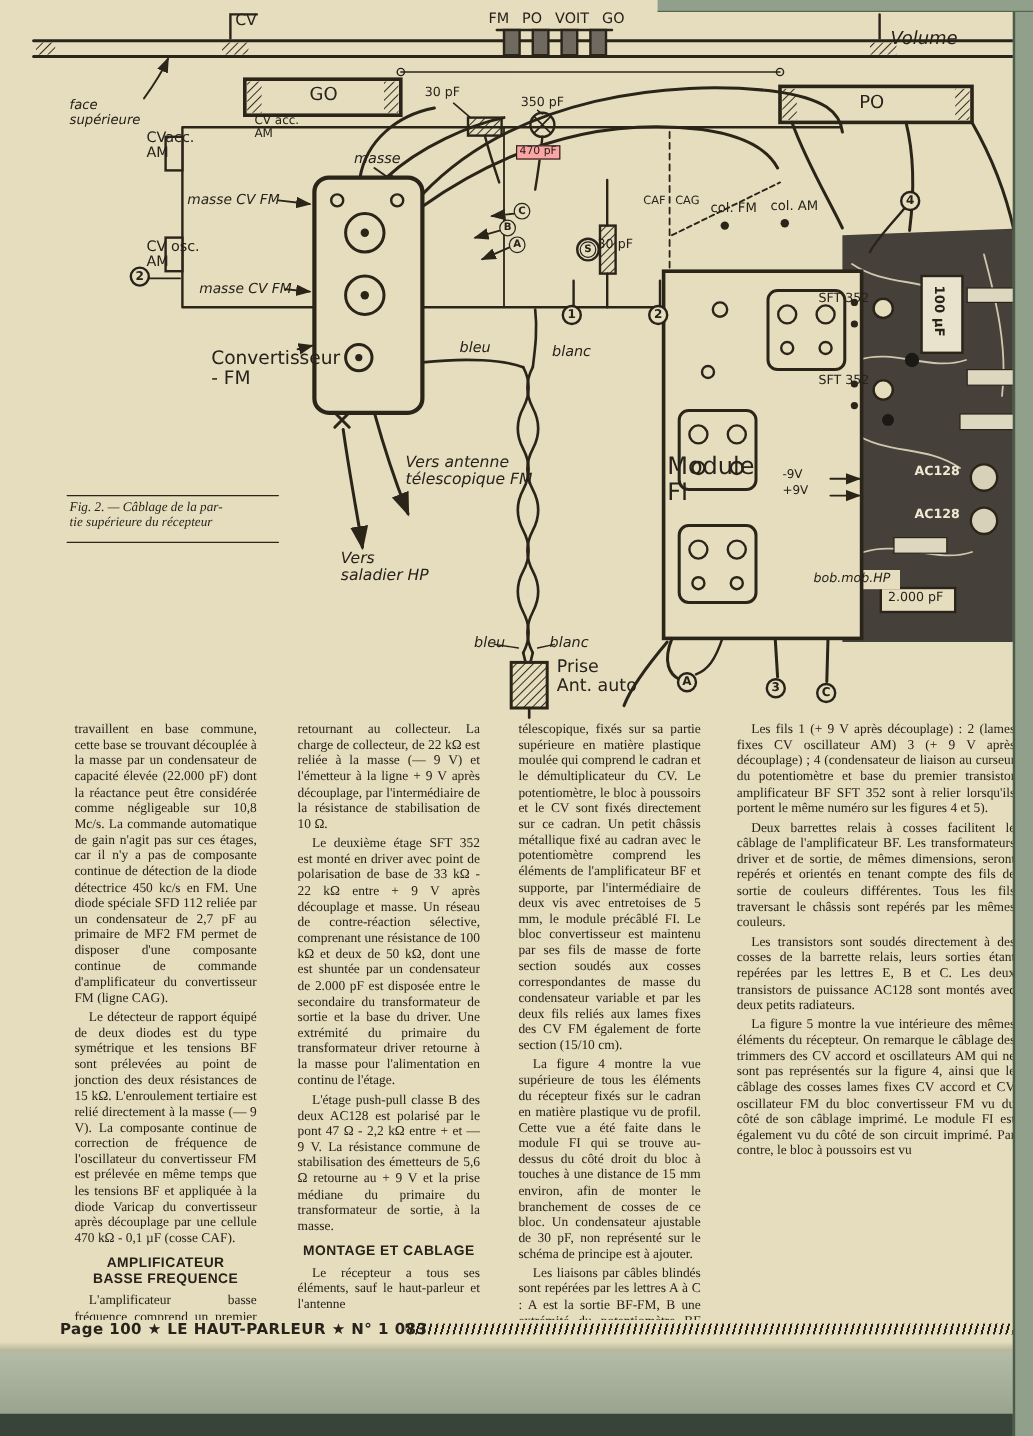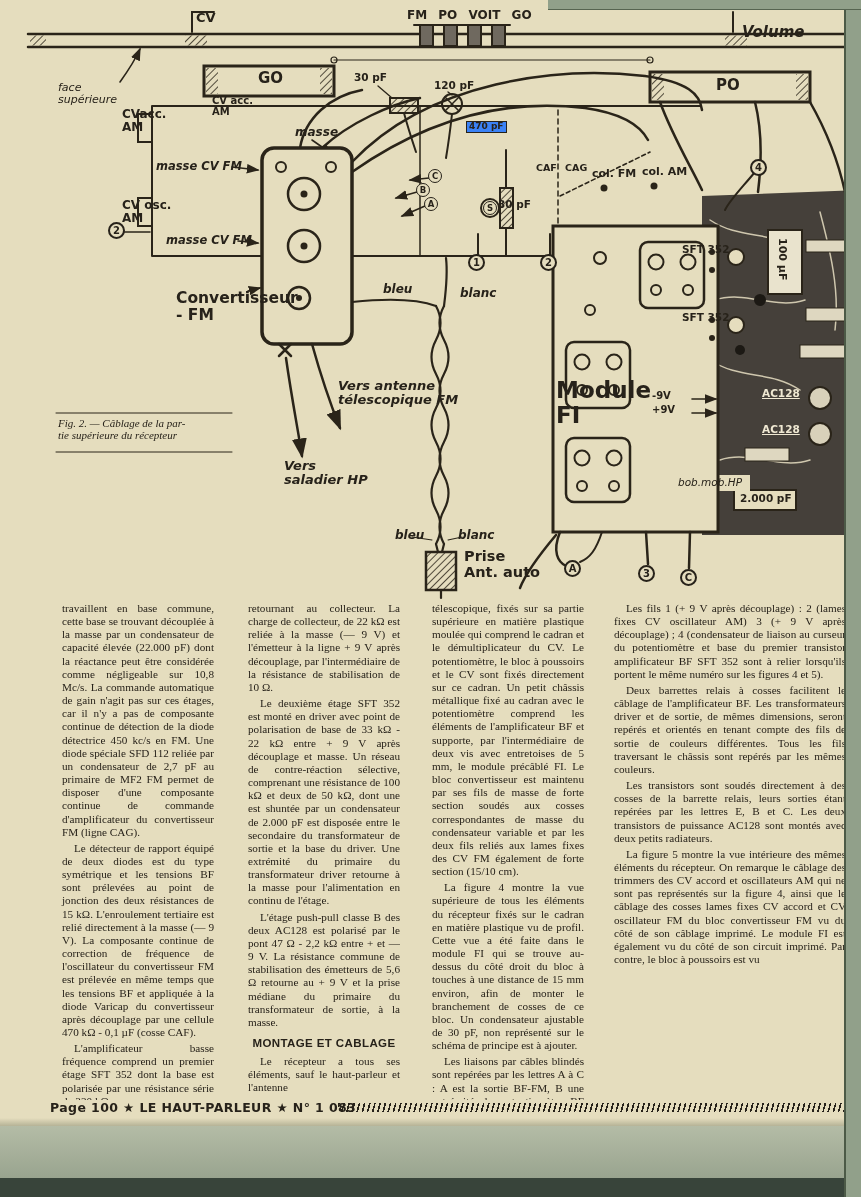--- a/index.html
+++ b/index.html
@@ -3,23 +3,23 @@
 <meta charset="utf-8">
 <style>
   html,body{margin:0;padding:0;background:#5a5a52;}
   .page{position:relative;width:861px;height:1197px;background:#e5ddbe;overflow:hidden;
         font-family:"Liberation Serif",serif;color:#27221a;}
   
   .diagram{position:absolute;left:0;top:0;width:861px;height:600px;}
   .diagram svg{position:absolute;left:0;top:0;z-index:1;}
   .lbl{position:absolute;z-index:2;font-family:"DejaVu Sans",sans-serif;color:#27221a;
        white-space:pre-line;line-height:1.08;}
-  .b{font-weight:bold}.i{font-style:italic}
-  .boxed{border:1px solid #27221a;background:#3b82f6;padding:0 2px;z-index:3;margin-left:36px;}
-  .wlbl{color:#efe8d2;z-index:3;font-weight:bold;text-decoration:underline;}
+  .b{font-weight:normal}.i{font-style:italic}
+  .boxed{border:1px solid #27221a;background:#fca5a5;padding:0 2px;z-index:3;}
+  .wlbl{color:#efe8d2;z-index:3;font-weight:bold;}
   .vlbl{position:absolute;z-index:3;writing-mode:vertical-rl;font:bold 11px "DejaVu Sans",sans-serif;color:#27221a;}
   .circ{position:absolute;z-index:3;box-sizing:border-box;width:17px;height:17px;
         border:2px solid #27221a;border-radius:50%;background:#e5ddbe;
         font:bold 10px "DejaVu Sans",sans-serif;display:flex;align-items:center;justify-content:center;}
   .circ.sm{width:14px;height:14px;font-size:8.5px;border-width:1.6px;}
   .caption{font-family:"Liberation Serif",serif;}
   
   .col{position:absolute;top:602px;height:498px;overflow:hidden;z-index:1;
        text-align:justify;font-size:11.2px;line-height:13.15px;}
   .col p{margin:0 12px 3px;text-indent:12px;}
@@ -238,21 +238,21 @@
     </svg>
 
     <div class="lbl b" style="left:196px;top:11px;font-size:13px">CV</div>
     <div class="lbl b" style="left:407px;top:9px;font-size:12px;word-spacing:7px">FM PO VOIT GO</div>
     <div class="lbl b i" style="left:742px;top:24px;font-size:15px">Volume</div>
     <div class="lbl i" style="left:58px;top:82px;font-size:11px">face
 supérieure</div>
     <div class="lbl b" style="left:258px;top:70px;font-size:15px">GO</div>
     <div class="lbl b" style="left:716px;top:77px;font-size:15px">PO</div>
     <div class="lbl b" style="left:354px;top:72px;font-size:10.5px">30 pF</div>
-    <div class="lbl b" style="left:434px;top:80px;font-size:10.5px">120 pF</div>
+    <div class="lbl b" style="left:434px;top:80px;font-size:10.5px">350 pF</div>
     <div class="lbl b boxed" style="left:430px;top:121px;font-size:9px">470 pF</div>
     <div class="lbl b" style="left:122px;top:108px;font-size:12px">CVacc.
 AM</div>
     <div class="lbl b" style="left:212px;top:96px;font-size:10px">CV acc.
 AM</div>
     <div class="lbl b i" style="left:295px;top:126px;font-size:12px">masse</div>
     <div class="lbl b i" style="left:156px;top:160px;font-size:11.5px">masse CV FM</div>
     <div class="lbl b" style="left:122px;top:199px;font-size:12px">CV osc.
 AM</div>
     <div class="circ" style="left:108px;top:222px">2</div>
@@ -271,21 +271,21 @@
     <div class="circ sm" style="left:424px;top:197px">A</div>
     <div class="circ sm" style="left:416px;top:183px">B</div>
     <div class="circ sm" style="left:428px;top:169px">C</div>
     <div class="circ" style="left:750px;top:159px">4</div>
     <div class="lbl b i" style="left:338px;top:379px;font-size:13px">Vers antenne
 télescopique FM</div>
     <div class="lbl b i" style="left:284px;top:459px;font-size:13px">Vers
 saladier HP</div>
     <div class="lbl i caption" style="left:58px;top:418px;font-size:11px;width:172px">Fig. 2. — Câblage de la par-
 tie supérieure du récepteur</div>
-    <div class="lbl b" style="left:556px;top:378px;font-size:23px">Module
+    <div class="lbl b" style="left:556px;top:378px;font-size:20px">Module
 FI</div>
     <div class="lbl b" style="left:682px;top:244px;font-size:10.5px">SFT 352</div>
     <div class="lbl b" style="left:682px;top:312px;font-size:10.5px">SFT 352</div>
     <div class="lbl b" style="left:652px;top:391px;font-size:10px">-9V</div>
     <div class="lbl b" style="left:652px;top:405px;font-size:10px">+9V</div>
     <div class="lbl i" style="left:678px;top:477px;font-size:10.5px;z-index:3">bob.mob.HP</div>
     <div class="vlbl" style="left:776px;top:238px">100 µF</div>
     <div class="lbl wlbl" style="left:762px;top:388px;font-size:10.5px">AC128</div>
     <div class="lbl wlbl" style="left:762px;top:424px;font-size:10.5px">AC128</div>
     <div class="lbl b" style="left:740px;top:493px;font-size:10.5px;z-index:3">2.000 pF</div>
@@ -295,20 +295,22 @@
 Ant. auto</div>
     <div class="circ" style="left:564px;top:560px">A</div>
     <div class="circ" style="left:638px;top:565px">3</div>
     <div class="circ" style="left:680px;top:569px">C</div>
   </div>
 
   <div>
     <div class="col" style="left:50px;width:176px">
         <p class="flush">travaillent en base commune, cette base se trouvant découplée à la masse par un condensateur de capacité élevée (22.000 pF) dont la réactance peut être considérée comme négligeable sur 10,8 Mc/s. La commande automatique de gain n'agit pas sur ces étages, car il n'y a pas de composante continue de détection de la diode détectrice 450 kc/s en FM. Une diode spéciale SFD 112 reliée par un condensateur de 2,7 pF au primaire de MF2 FM permet de disposer d'une composante continue de commande d'amplificateur du convertisseur FM (ligne CAG).</p>
         <p>Le détecteur de rapport équipé de deux diodes est du type symétrique et les tensions BF sont prélevées au point de jonction des deux résistances de 15 kΩ. L'enroulement tertiaire est relié directement à la masse (— 9 V). La composante continue de correction de fréquence de l'oscillateur du convertisseur FM est prélevée en même temps que les tensions BF et appliquée à la diode Varicap du convertisseur après découplage par une cellule 470 kΩ - 0,1 µF (cosse CAF).</p>
+        <h4>AMPLIFICATEUR
+BASSE FREQUENCE</h4>
         <p>L'amplificateur basse fréquence comprend un premier étage SFT 352 dont la base est polarisée par une résistance série de 220 kΩ,</p>
       </div>
     <div class="col" style="left:236px;width:176px">
         <p class="flush">retournant au collecteur. La charge de collecteur, de 22 kΩ est reliée à la masse (— 9 V) et l'émetteur à la ligne + 9 V après découplage, par l'intermédiaire de la résistance de stabilisation de 10 Ω.</p>
         <p>Le deuxième étage SFT 352 est monté en driver avec point de polarisation de base de 33 kΩ - 22 kΩ entre + 9 V après découplage et masse. Un réseau de contre-réaction sélective, comprenant une résistance de 100 kΩ et deux de 50 kΩ, dont une est shuntée par un condensateur de 2.000 pF est disposée entre le secondaire du transformateur de sortie et la base du driver. Une extrémité du primaire du transformateur driver retourne à la masse pour l'alimentation en continu de l'étage.</p>
         <p>L'étage push-pull classe B des deux AC128 est polarisé par le pont 47 Ω - 2,2 kΩ entre + et — 9 V. La résistance commune de stabilisation des émetteurs de 5,6 Ω retourne au + 9 V et la prise médiane du primaire du transformateur de sortie, à la masse.</p>
         <h4>MONTAGE ET CABLAGE</h4>
         <p>Le récepteur a tous ses éléments, sauf le haut-parleur et l'antenne</p>
       </div>
     <div class="col" style="left:420px;width:176px">

